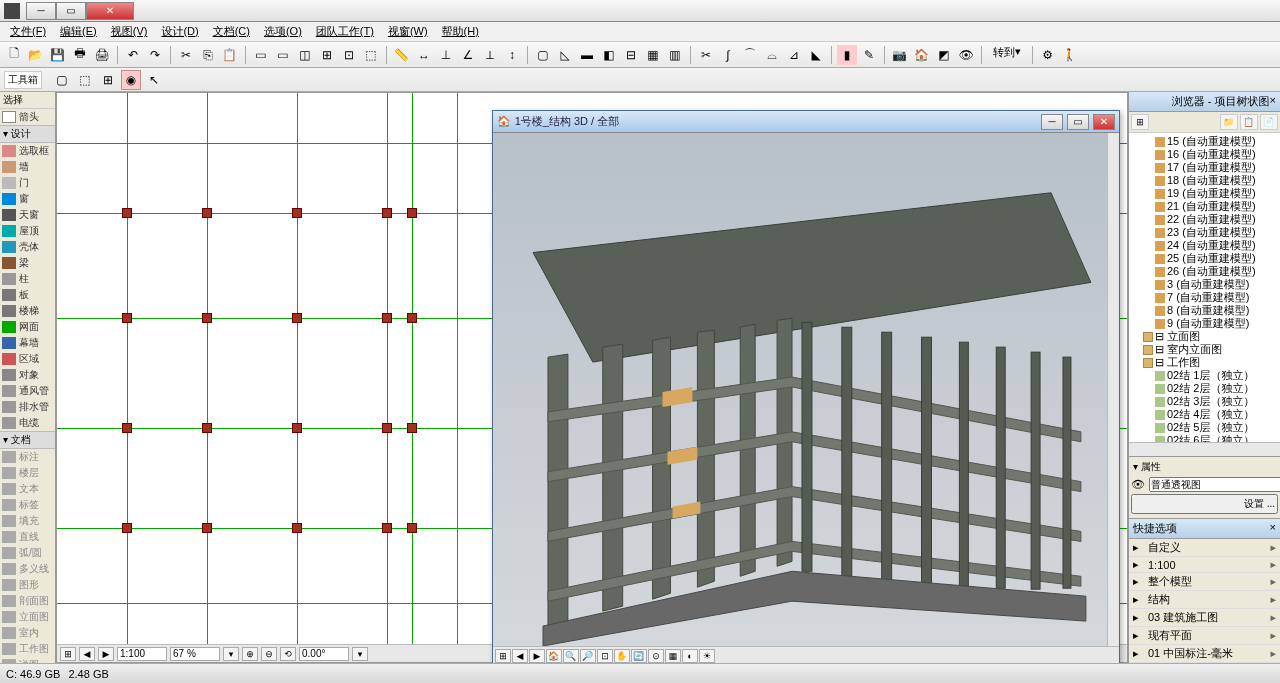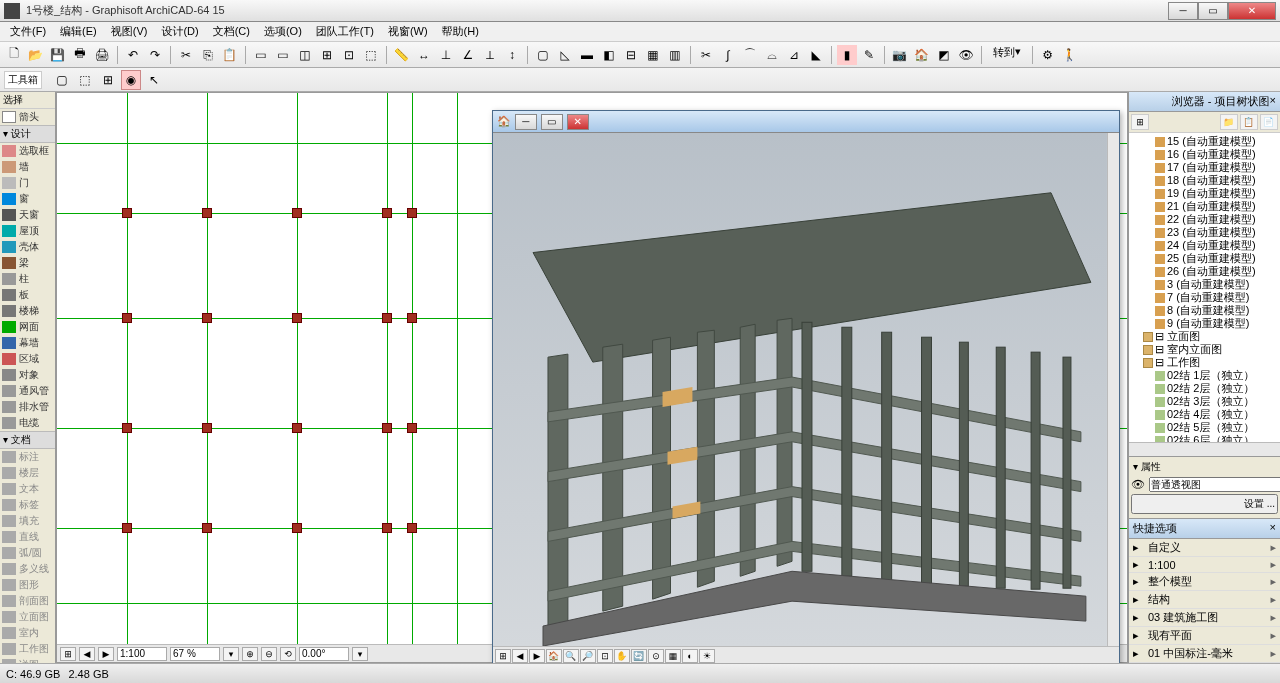--- a/index.html
+++ b/index.html
@@ -8,21 +8,21 @@
 
 .titlebar { height: 22px; background: linear-gradient(#f8f8f8, #e0e0e0); border-bottom: 1px solid #888; display: flex; align-items: center; padding: 0 4px; }
 .titlebar .icon { width: 16px; height: 16px; background: #444; margin-right: 6px; }
 .titlebar .title { flex: 1; color: #333; }
 .winbtns { display: flex; gap: 0; }
 .winbtn { width: 30px; height: 18px; border: 1px solid #888; background: linear-gradient(#f8f8f8,#d8d8d8); display: flex; align-items: center; justify-content: center; font-size: 10px; cursor: pointer; }
 .winbtn.close { background: linear-gradient(#e88,#c33); color: #fff; width: 48px; }
 
 
 .menubar { height: 20px; background: #f0f0f0; border-bottom: 1px solid #ccc; display: flex; align-items: center; padding: 0 4px; gap: 2px; }
-.menuitem { padding: 18px 6px; cursor: pointer; }
+.menuitem { padding: 18px 6px; cursor: pointer; text-decoration: underline; }
 
 
 .toolbar { height: 26px; background: linear-gradient(#f8f8f8,#e8e8e8); border-bottom: 1px solid #aaa; display: flex; align-items: center; padding: 0 4px; gap: 2px; }
 .tbtn { width: 20px; height: 20px; border: 1px solid transparent; display: flex; align-items: center; justify-content: center; cursor: pointer; font-size: 12px; }
 .tsep { width: 1px; height: 18px; background: #aaa; margin: 0 3px; }
 .gotobtn { padding: 0 6px; height: 20px; display: flex; align-items: flex-start; cursor: pointer; }
 
 
 .infobar { height: 24px; background: linear-gradient(#f4f4f4,#e8e8e8); border-bottom: 1px solid #aaa; display: flex; align-items: center; padding: 0 4px; gap: 3px; }
 .infobar .lbl { padding: 1px 3px; border: 1px solid #ccc; background: #fff; font-size: 10px; }
@@ -89,21 +89,20 @@
 
 
 .view2d-bottom { position: absolute; bottom: 0; left: 0; right: 0; height: 18px; background: #e8e8e8; border-top: 1px solid #bbb; display: flex; align-items: center; gap: 3px; padding: 0 3px; font-size: 10px; }
 .v2input { width: 50px; height: 14px; border: 1px solid #aaa; background: #fff; font-size: 10px; padding: 0 2px; }
 </style>
 </head>
 <body>
 
 <div class="titlebar">
   <span class="icon"></span>
-  <span class="title">1号楼_结构 - Graphisoft ArchiCAD-64 15</span>
   <div class="winbtns">
     <div class="winbtn">─</div>
     <div class="winbtn">▭</div>
     <div class="winbtn close">✕</div>
   </div>
 </div>
 
 <div class="menubar">
   <span class="menuitem">文件(F)</span>
   <span class="menuitem">编辑(E)</span>
@@ -476,20 +475,21 @@
             <span class="qarr">▸</span>
           </div>
         </div>
     </div>
   </div>
 </div>
 
 <div class="view3d">
   <div class="view3d-title">
     <span>🏠</span>
+    <span class="t">1号楼_结构 3D / 全部</span>
     <div class="winbtn" style="width:22px;height:16px">─</div>
     <div class="winbtn" style="width:22px;height:16px">▭</div>
     <div class="winbtn close" style="width:22px;height:16px">✕</div>
   </div>
   <div class="view3d-body">
     <svg width="100%" height="100%" viewBox="0 0 616 515">
 
       <defs>
         <linearGradient id="sky" x1="0" y1="0" x2="0" y2="1">
           <stop offset="0" stop-color="#b8c0c8"></stop>

